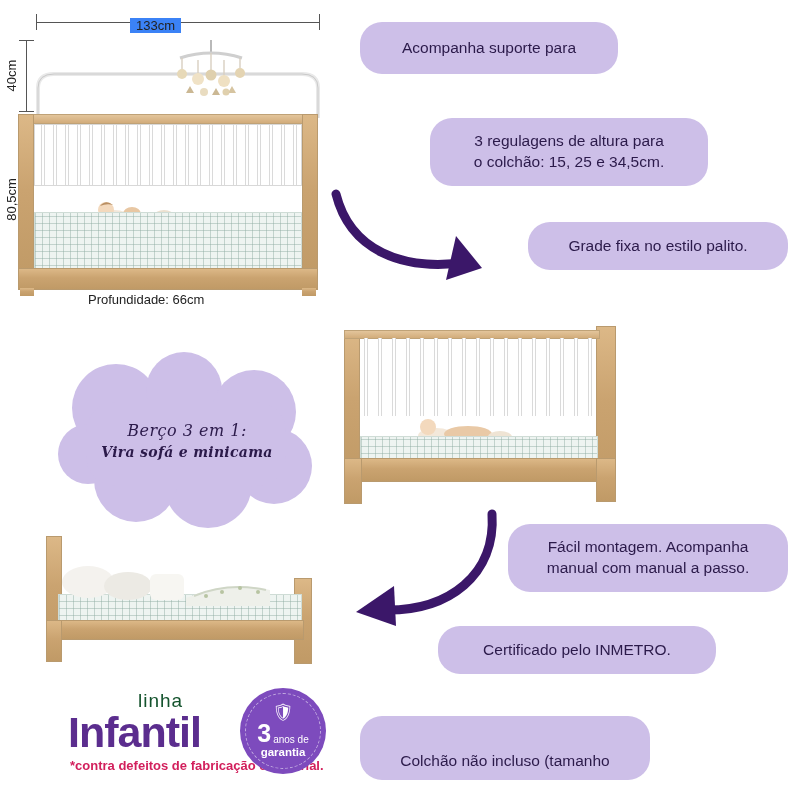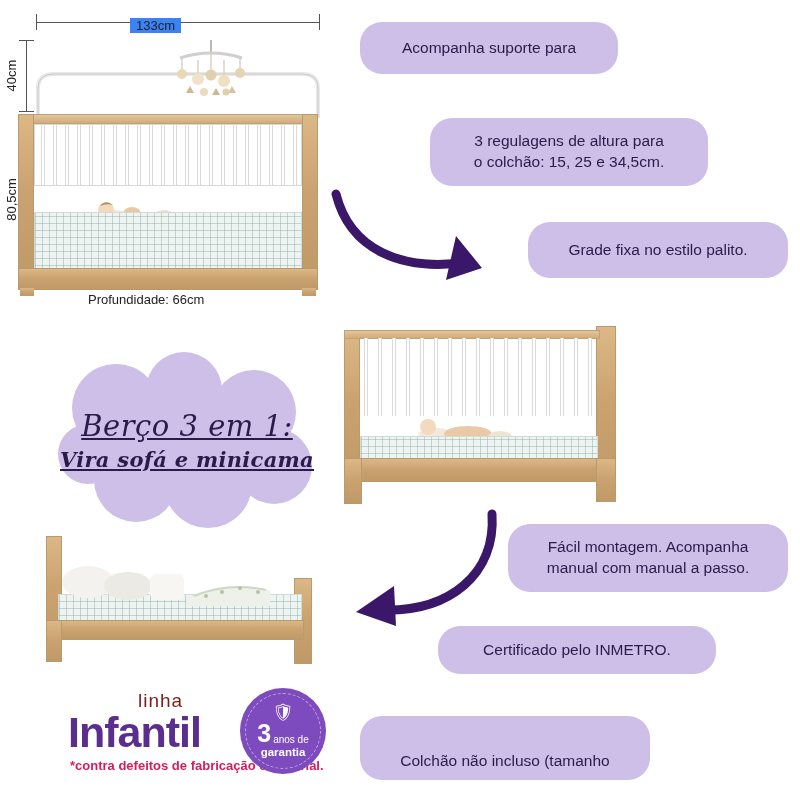--- a/index.html
+++ b/index.html
@@ -84,43 +84,41 @@
     flex-direction: column;
     align-items: center;
     justify-content: center;
     color: #2b1a4a;
     z-index: 3;
     text-align: center;
   }
   .cloud .l1 {
     font-family: "DejaVu Serif", serif;
     font-style: italic;
-    font-size: 29px;
+    font-size: 16px;
     letter-spacing: .5px;
     margin-bottom: 4px;
-    text-decoration: underline;
   }
   .cloud .l2 {
     font-family: "DejaVu Serif", serif;
     font-style: italic;
     font-weight: bold;
-    font-size: 21px;
+    font-size: 14px;
     letter-spacing: .3px;
-    text-decoration: underline;
   }
 
   
   .brand {
     position: absolute;
     left: 30px; top: 688px;
     width: 300px; height: 92px;
   }
   .brand .linha {
     position: absolute; left: 108px; top: 2px;
-    font-size: 19px; color: #7f1d1d; letter-spacing: 1px;
+    font-size: 19px; color: #14532d; letter-spacing: 1px;
   }
   .brand .infantil {
     position: absolute; left: 38px; top: 20px;
     font-size: 43px; font-weight: bold; color: #5b2d8e; letter-spacing: -1px;
   }
   .brand .note {
     position: absolute; left: 40px; top: 70px;
     font-size: 13px; font-weight: bold; color: #d21f5c;
   }
   .seal {
@@ -256,21 +254,21 @@
     </div>
   </div>
 
   <div class="bubble" style="left:430px; top:118px; width:278px; height:68px;">
     <div>
       <span>3 regulagens de altura para</span>
       <span>o colchão: 15, 25 e 34,5cm.</span>
     </div>
   </div>
 
-  <div class="bubble" style="left:528px; top:222px; width:260px; height:56px;">
+  <div class="bubble" style="left:528px; top:222px; width:260px; height:48px;">
     <span>Grade fixa no estilo palito.</span>
   </div>
 
   <div class="bubble" style="left:508px; top:524px; width:280px; height:68px;">
     <div>
       <span>Fácil montagem. Acompanha</span>
       <span>manual com manual a passo.</span>
     </div>
   </div>
 

